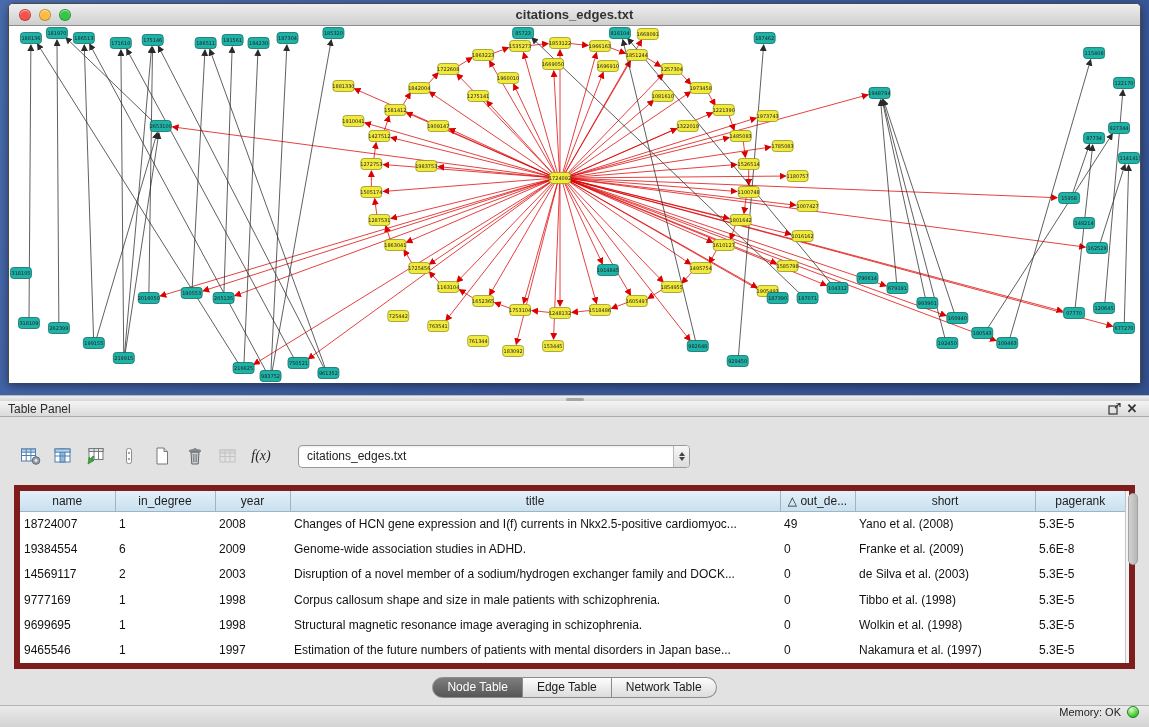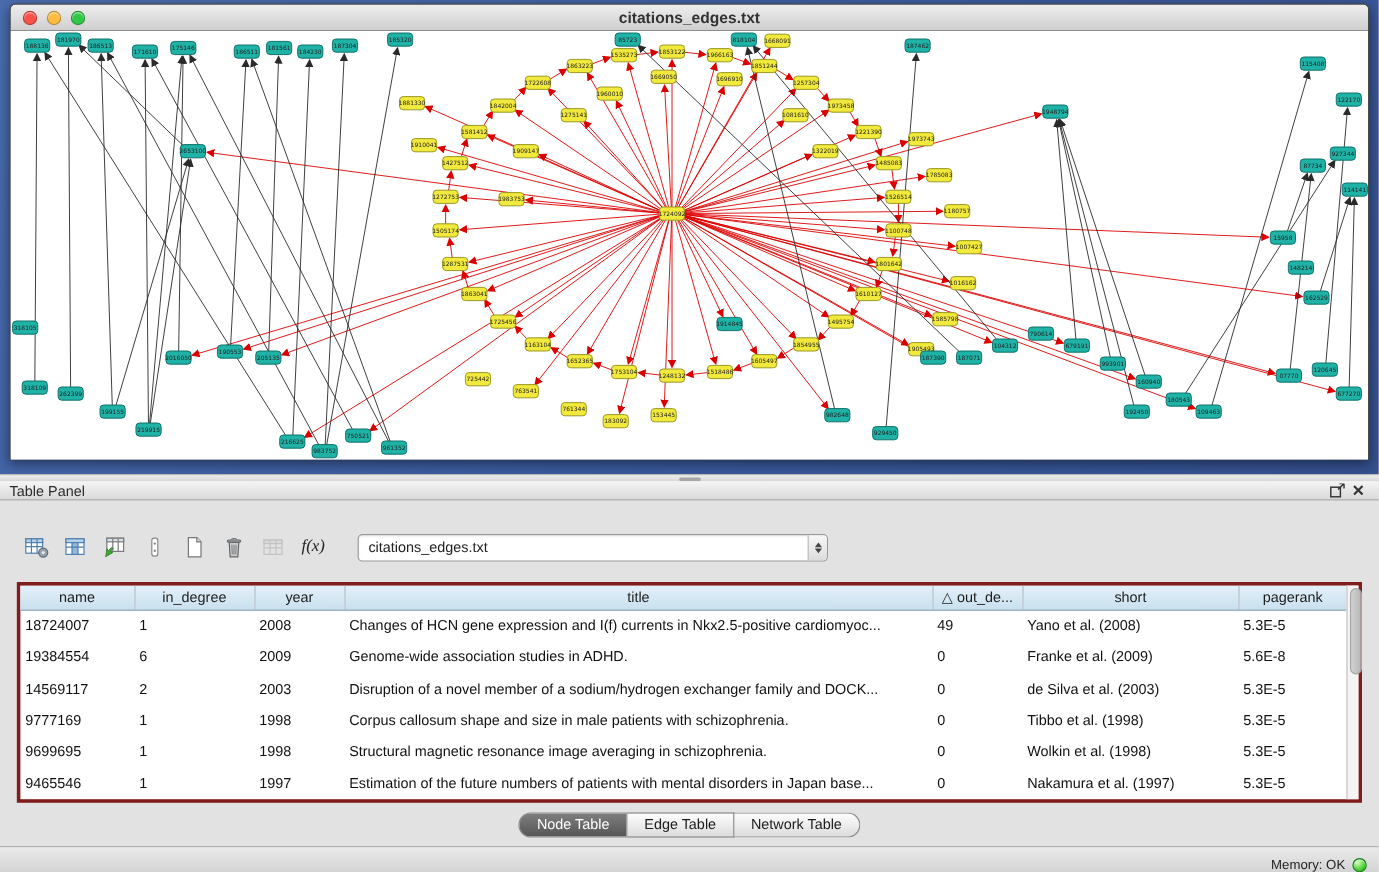--- a/index.html
+++ b/index.html
@@ -76,21 +76,21 @@
     width:16px; height:100%; border-left:1px solid #b9b9b9;
     background:linear-gradient(#f7f7f7,#dcdcdc);
     display:flex; flex-direction:column; align-items:center; justify-content:center; gap:1px;
   }
   .combo .stepper i { display:block; width:0; height:0; border-left:3.5px solid transparent; border-right:3.5px solid transparent; }
   .combo .stepper i.up { border-bottom:4px solid #444; }
   .combo .stepper i.down { border-top:4px solid #444; }
 
   .table-wrap {
     position:absolute; left:14px; top:84px; width:1121px; height:184px;
-    background:#fff; border:3px solid #7f1d1d; display:flex;
+    background:#fff; border:6px solid #7f1d1d; display:flex;
   }
   table.data { border-collapse:collapse; table-layout:fixed; width:1105px; font-size:12px; }
   table.data th {
     background:linear-gradient(#e3f0f9,#c9e0ef);
     border:1px solid #9fb4c4; border-top:none;
     height:20px; font-weight:normal; font-size:12px; color:#1d1d1d;
     white-space:nowrap; overflow:hidden; text-overflow:ellipsis; cursor:pointer; text-align:center;
   }
   table.data th:first-child { border-left:none; }
   table.data th:last-child { border-right:none; }
@@ -109,21 +109,21 @@
     background:linear-gradient(#fdfdfd,#dcdcdc); border:1px solid #8c8c8c; border-left-width:0; cursor:pointer;
   }
   .tab:first-child { border-left-width:1px; border-radius:11px 0 0 11px; }
   .tab:last-child { border-radius:0 11px 11px 0; }
   .tab.selected { background:linear-gradient(#7e7e7e,#565656); color:#fff; }
 
   
   .status-bar {
     position:absolute; left:0; bottom:0; width:1149px; height:22px;
     background:linear-gradient(#ebebeb,#d3d3d3); border-top:1px solid #b2b2b2;
-    display:flex; align-items:flex-end; justify-content:flex-end; padding-right:10px; gap:6px;
+    display:flex; align-items:flex-start; justify-content:flex-end; padding-right:10px; gap:6px;
     font-size:11px; color:#222;
   }
   .mem-orb {
     width:12px; height:12px; border-radius:50%;
     background:radial-gradient(circle at 35% 30%, #d5ffc0, #52d43a 55%, #1f9c1f);
     border:1px solid #188018; box-shadow: inset 0 1px 1px rgba(255,255,255,.7);
   }
 </style>
 </head>
 <body>

